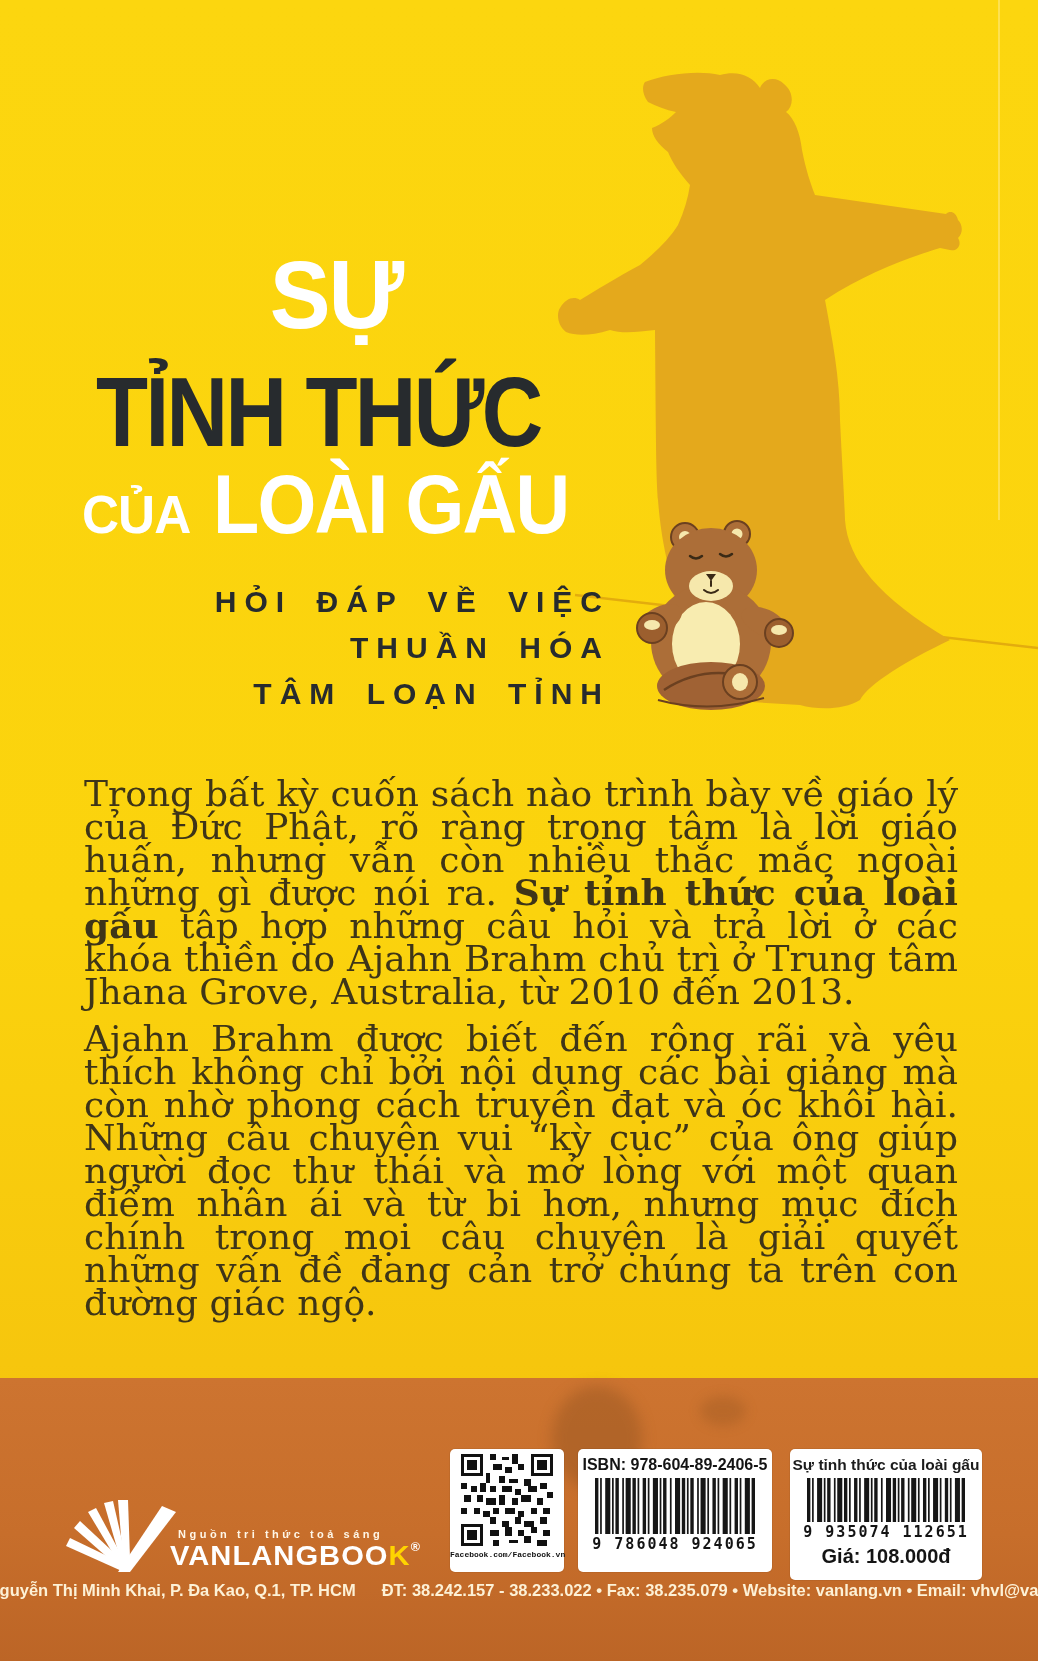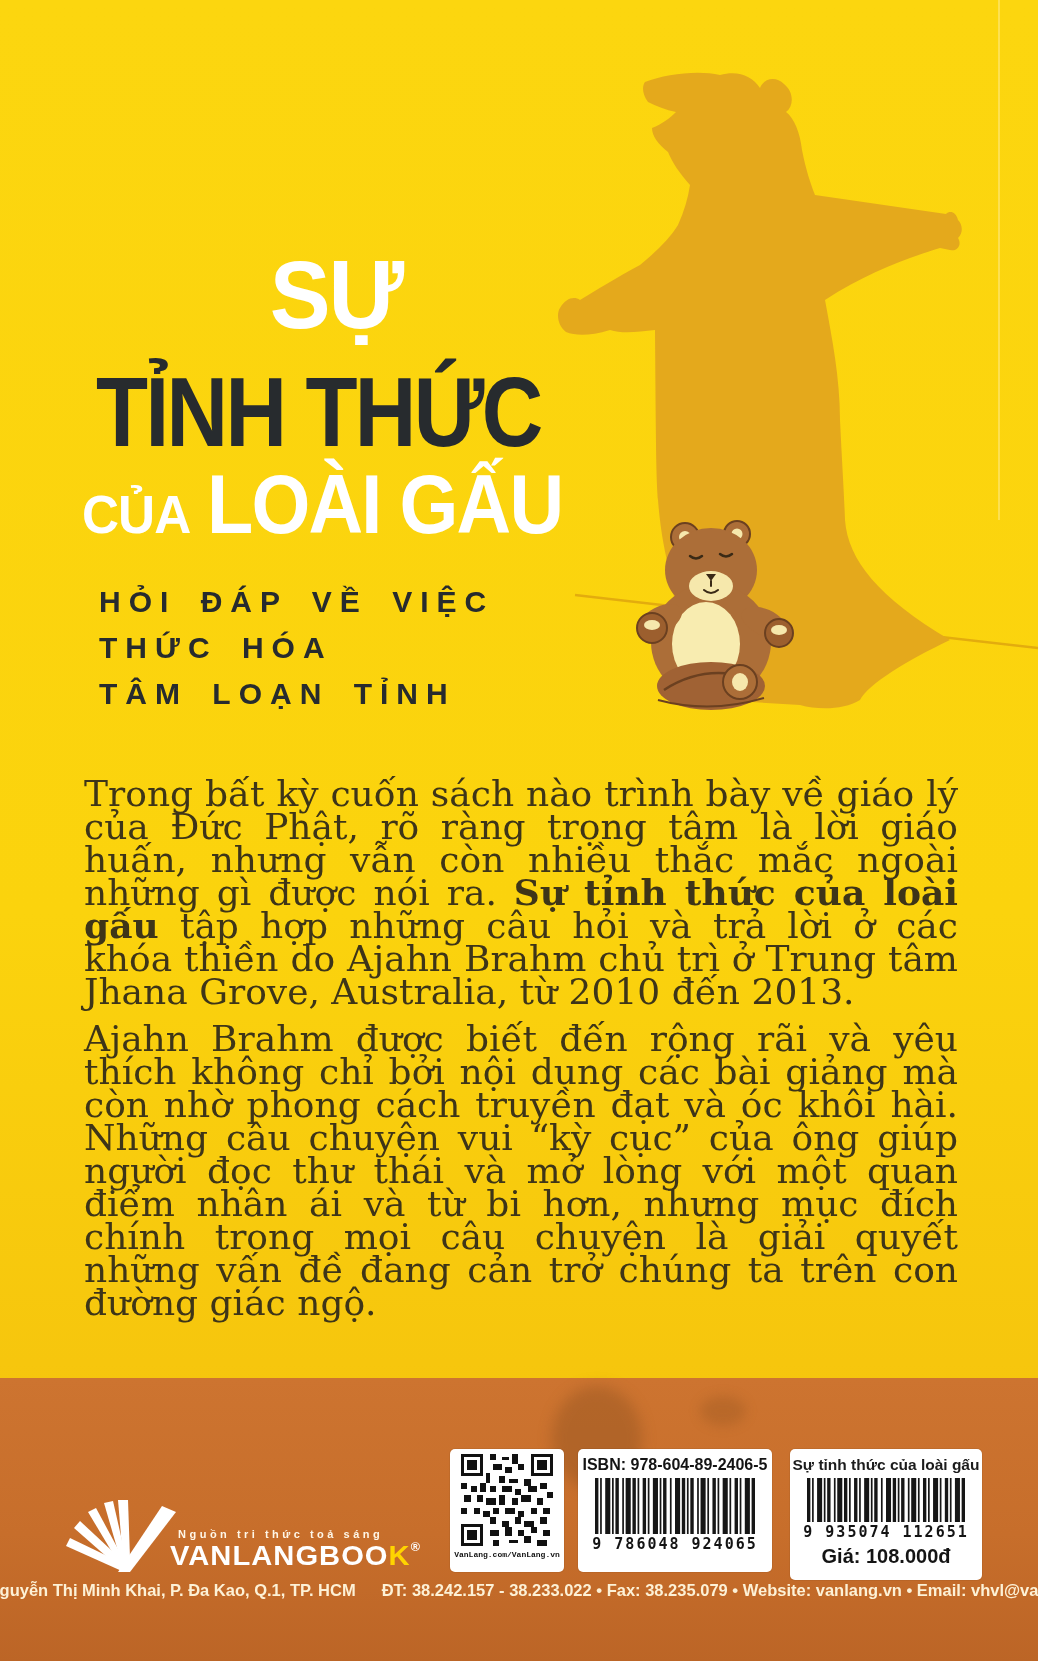--- a/index.html
+++ b/index.html
@@ -18,31 +18,31 @@
   .title-su{
     left:256px;top:246px;width:160px;text-align:center;
     font-weight:800;font-size:97px;line-height:1;color:#FFFFFF;
     transform:scaleX(.94);transform-origin:center;letter-spacing:-2px;
   }
   .title-tinhthuc{
     left:96px;top:362px;font-weight:800;font-size:99px;line-height:1;
     color:#272B2E;letter-spacing:-3px;white-space:nowrap;
     transform:scaleX(.86);transform-origin:left center;
   }
-  .title-row3{left:82px;top:462px;display:flex;align-items:flex-end;gap:11px;}
+  .title-row3{left:82px;top:462px;display:flex;align-items:flex-end;gap:17px;}
   .title-cua{
     font-weight:800;font-size:54px;line-height:1;color:#FFFFFF;
     transform:scaleX(.95);transform-origin:left bottom;margin-bottom:5px;letter-spacing:-1px;
   }
   .title-loaigau{
     font-weight:800;font-size:84px;line-height:1;color:#FFFFFF;
     transform:scaleX(.90);transform-origin:left bottom;letter-spacing:-2px;white-space:nowrap;
   }
   
-  .subtitle{left:99px;top:579px;width:525px;text-align:left;color:#272B2E;}
+  .subtitle{left:85px;top:579px;width:525px;text-align:right;color:#272B2E;}
   .subtitle div{
     font-weight:700;font-size:30px;line-height:46px;
     letter-spacing:8px;word-spacing:8px;white-space:nowrap;
   }
   
   .body-text{left:84px;top:777px;width:874px;color:#3E3518;}
   .body-text p{
     margin:0 0 14px 0;font-family:"DejaVu Serif",serif;
     font-size:36px;line-height:33px;text-align:justify;
   }
@@ -155,21 +155,21 @@
 
   <div class="abs title-su">SỰ</div>
   <div class="abs title-tinhthuc">TỈNH THỨC</div>
   <div class="abs title-row3">
     <span class="title-cua">CỦA</span>
     <span class="title-loaigau">LOÀI GẤU</span>
   </div>
 
   <div class="abs subtitle">
     <div>HỎI ĐÁP VỀ VIỆC</div>
-    <div>THỨC HÓA</div>
+    <div>THUẦN HÓA</div>
     <div>TÂM LOẠN TỈNH</div>
   </div>
 
   <div class="abs body-text">
     <p><span>Trong bất kỳ cuốn sách nào trình bày về giáo lý của Đức Phật, rõ ràng trọng tâm là lời giáo huấn, nhưng vẫn còn nhiều thắc mắc ngoài những gì được nói ra. </span><b>Sự tỉnh thức của loài gấu</b><span> tập hợp những câu hỏi và trả lời ở các khóa thiền do Ajahn Brahm chủ trì ở Trung tâm Jhana Grove, Australia, từ 2010 đến 2013.</span></p>
     <p>Ajahn Brahm được biết đến rộng rãi và yêu thích không chỉ bởi nội dung các bài giảng mà còn nhờ phong cách truyền đạt và óc khôi hài. Những câu chuyện vui “kỳ cục” của ông giúp người đọc thư thái và mở lòng với một quan điểm nhân ái và từ bi hơn, nhưng mục đích chính trong mọi câu chuyện là giải quyết những vấn đề đang cản trở chúng ta trên con đường giác ngộ.</p>
   </div>
 
   <div class="abs crease"></div>
 
@@ -240,21 +240,21 @@
         <rect x="14" y="23" width="2" height="3"></rect>
           <rect x="18" y="24" width="2" height="2"></rect>
         <rect x="22" y="23" width="2" height="2"></rect>
           <rect x="26" y="24" width="2" height="2"></rect>
         <rect x="10" y="27" width="2" height="2"></rect>
           <rect x="15" y="27" width="3" height="1"></rect>
         <rect x="20" y="26" width="2" height="2"></rect>
           <rect x="24" y="27" width="3" height="2"></rect>
       </g>
     </svg>
-    <div class="fb-caption">VanLang.com/VanLang.vn</div>
+    <div class="fb-caption">Facebook.com/Facebook.vn</div>
   </div>
 
   <svg width="0" height="0" style="position:absolute">
     <defs>
       <g id="barcode-bars" fill="#161616">
         <rect x="0" width="2" height="60"></rect>
           <rect x="3" width="1" height="60"></rect>
         <rect x="6" width="3" height="60"></rect>
           <rect x="10" width="1" height="60"></rect>
         <rect x="12" width="2" height="60"></rect>

